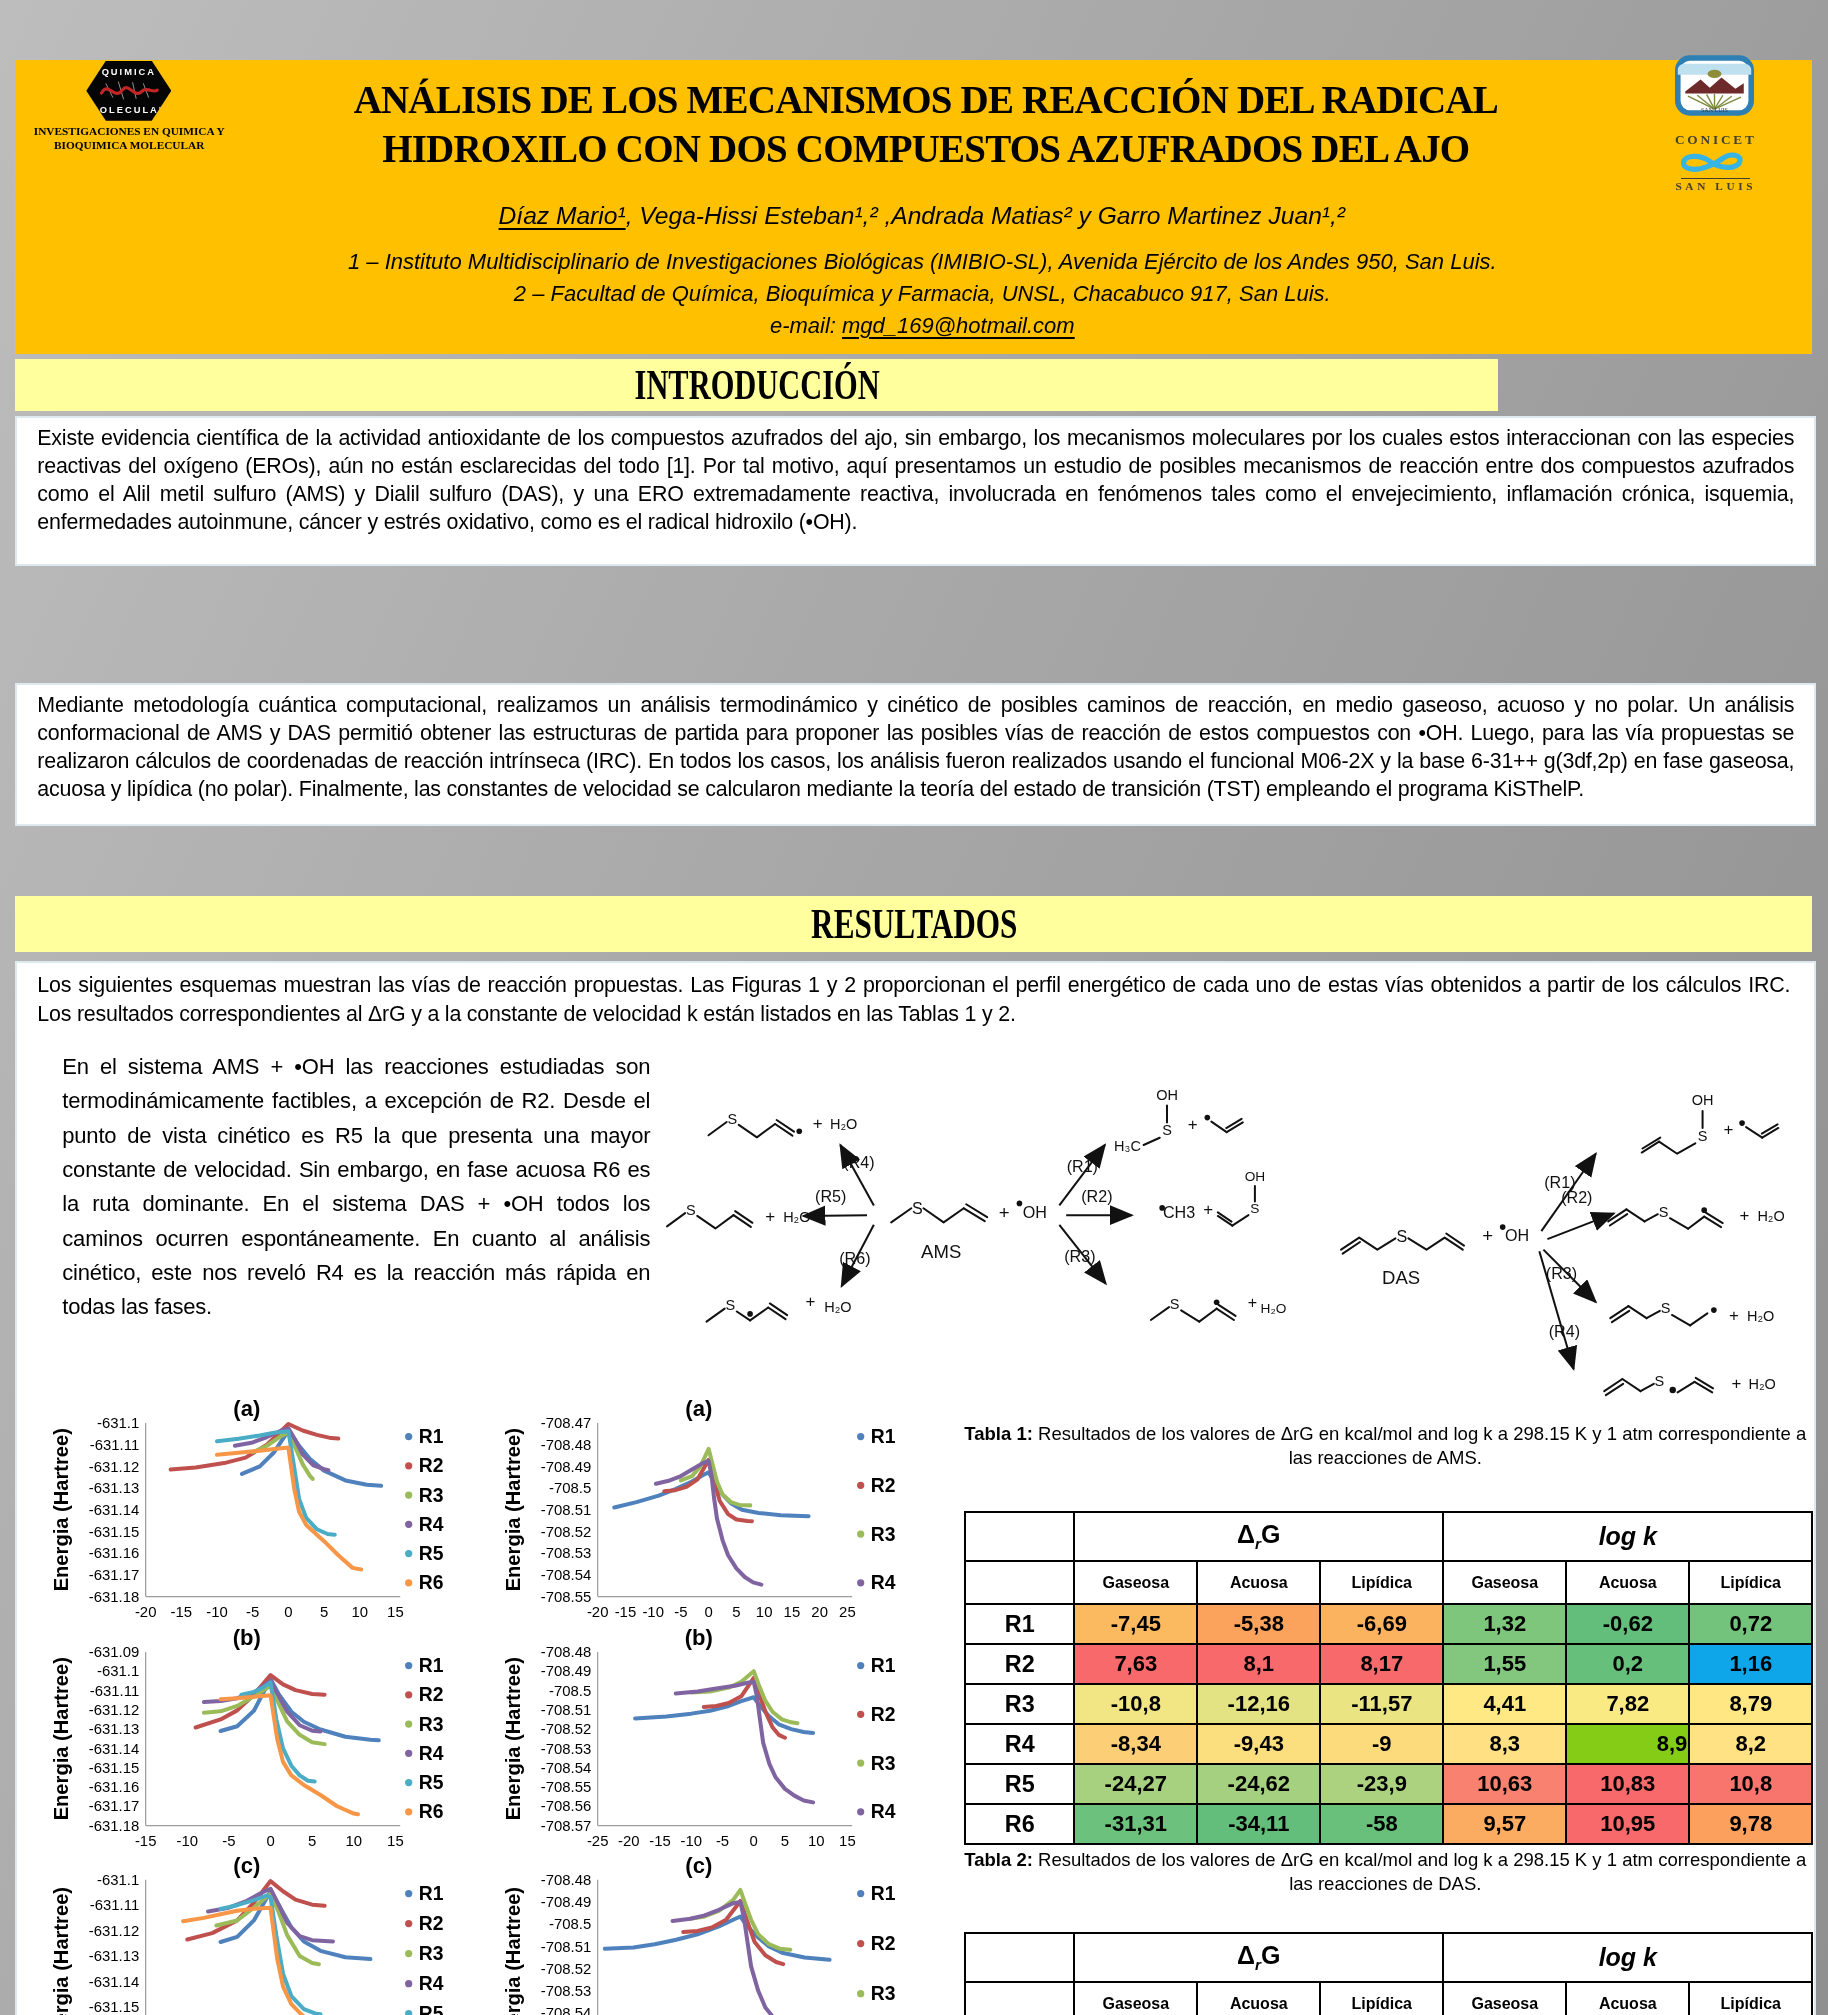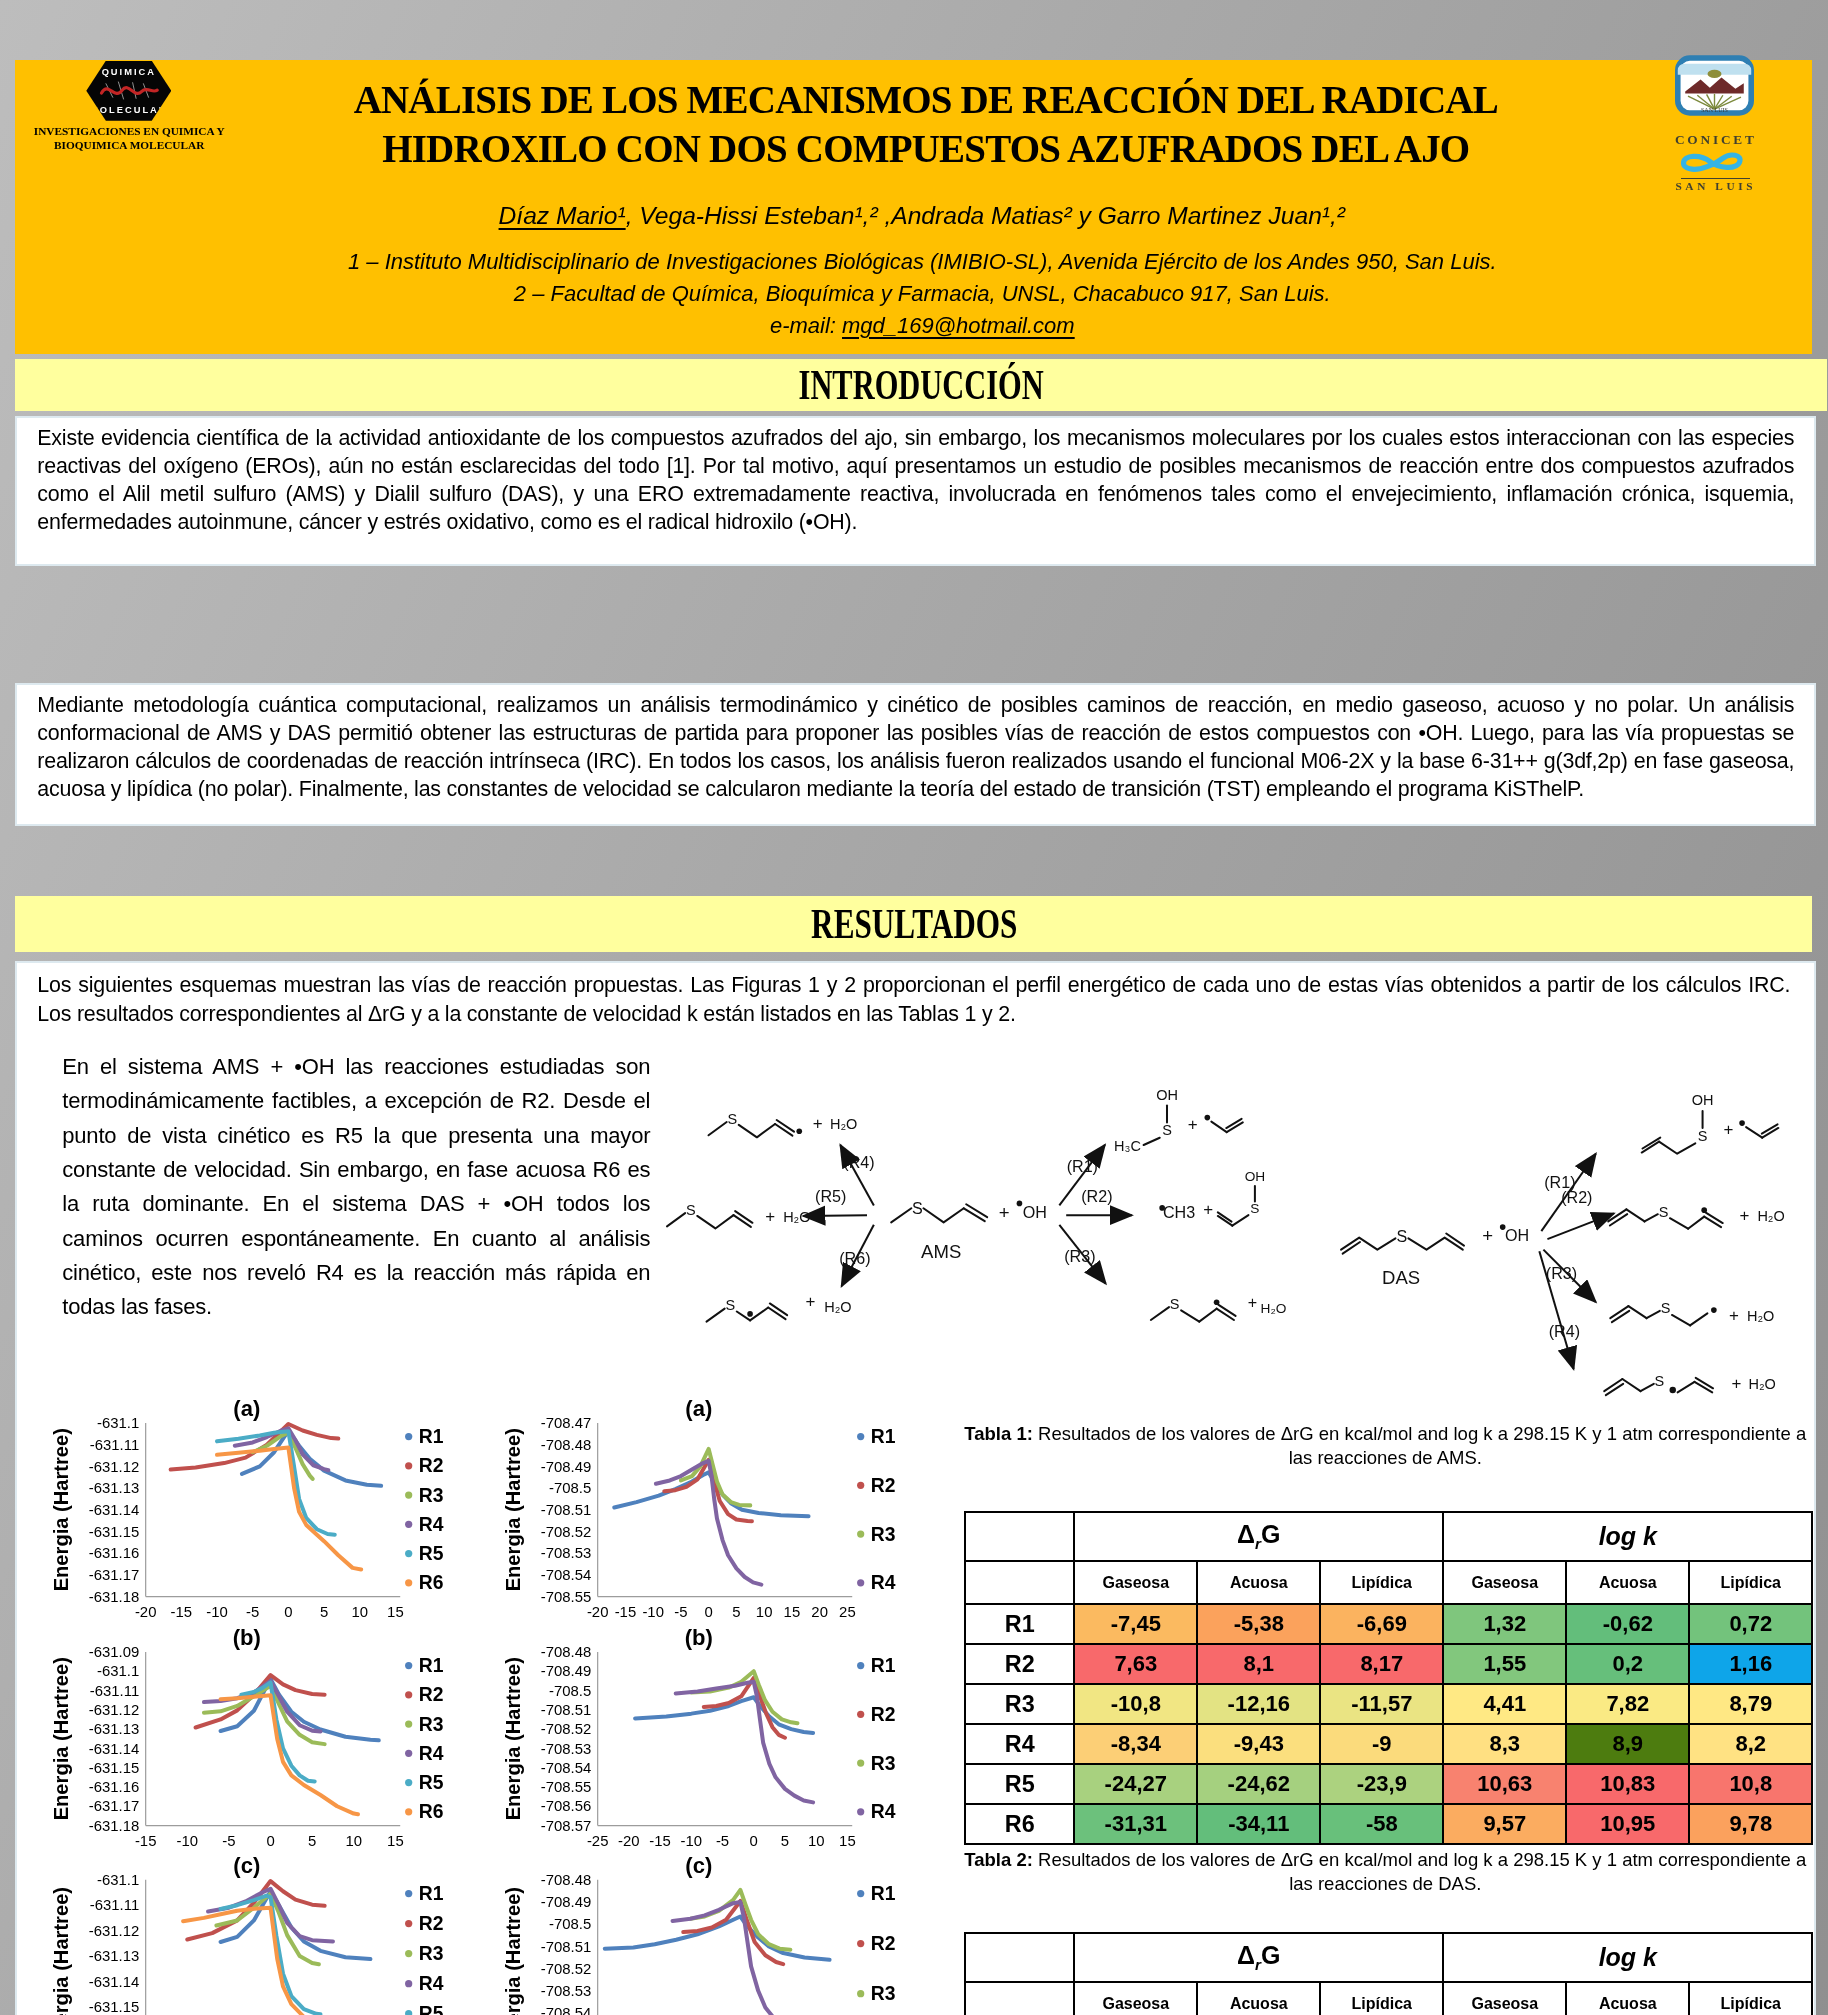--- a/index.html
+++ b/index.html
@@ -28,21 +28,21 @@
   
   .unsl{left:1660px;top:-4.8px;width:79px;height:61px;}
   .conicet{left:1654px;top:72px;width:93px;text-align:center;color:#42412f;}
   .conicet .cword{font-family:"Liberation Serif",serif;font-weight:bold;font-size:13.3px;letter-spacing:2.8px;}
   .conicet .sline{width:69px;height:1.6px;background:#42412f;margin:0.8px auto;}
   .conicet .slword{font-family:"Liberation Serif",serif;font-weight:bold;font-size:11.3px;letter-spacing:3.6px;}
   
   .band{background:#ffff9e;text-align:center;color:#000;}
   .band .bt{display:inline-block;font-family:"Liberation Serif",serif;font-weight:bold;
             transform:scaleX(.78) scaleY(1.06);transform-origin:center;}
-  .b-int{left:15.3px;top:359px;width:1812px;height:52px;}
+  .b-int{left:15.3px;top:359px;width:1483px;height:52px;}
   .b-met{left:15.3px;top:627px;width:1797px;height:52px;}
   .b-res{left:15.3px;top:896px;width:1797px;height:56px;}
   .b-int .bt,.b-met .bt{font-size:39px;line-height:52px;}
   .b-res .bt{font-size:40px;line-height:56px;}
   
   .wbox{background:#fff;border:2px solid #dde9ef;}
   .x-int{left:15.3px;top:416px;width:1797px;height:146px;}
   .x-met{left:15.3px;top:683px;width:1797px;height:139px;}
   .x-res{left:15.3px;top:961px;width:1797px;height:1201px;}
   .bodytext{font-size:21.4px;line-height:1.31;text-align:justify;letter-spacing:-0.2px;color:#000;padding:6.4px 20px;}
@@ -600,21 +600,21 @@
               <td style="background: rgb(255, 233, 132);">4,41</td>
               <td style="background: rgb(250, 234, 132);">7,82</td>
               <td style="background: rgb(255, 232, 132);">8,79</td>
             </tr>
             <tr>
               <th class="rl">R4</th>
               <td style="background: rgb(252, 207, 118);">-8,34</td>
               <td style="background: rgb(251, 223, 126);">-9,43</td>
               <td style="background: rgb(251, 219, 124);">-9</td>
               <td style="background: rgb(255, 224, 130);">8,3</td>
-              <td style="background: #4d7c0f;">8,9</td>
+              <td style="background: #84cc16; text-align: right;">8,9</td>
               <td style="background: rgb(255, 226, 131);">8,2</td>
             </tr>
             <tr>
               <th class="rl">R5</th>
               <td style="background: rgb(168, 209, 127);">-24,27</td>
               <td style="background: rgb(165, 208, 127);">-24,62</td>
               <td style="background: rgb(172, 210, 127);">-23,9</td>
               <td style="background: rgb(248, 130, 111);">10,63</td>
               <td style="background: rgb(248, 105, 107);">10,83</td>
               <td style="background: rgb(248, 117, 109);">10,8</td>

